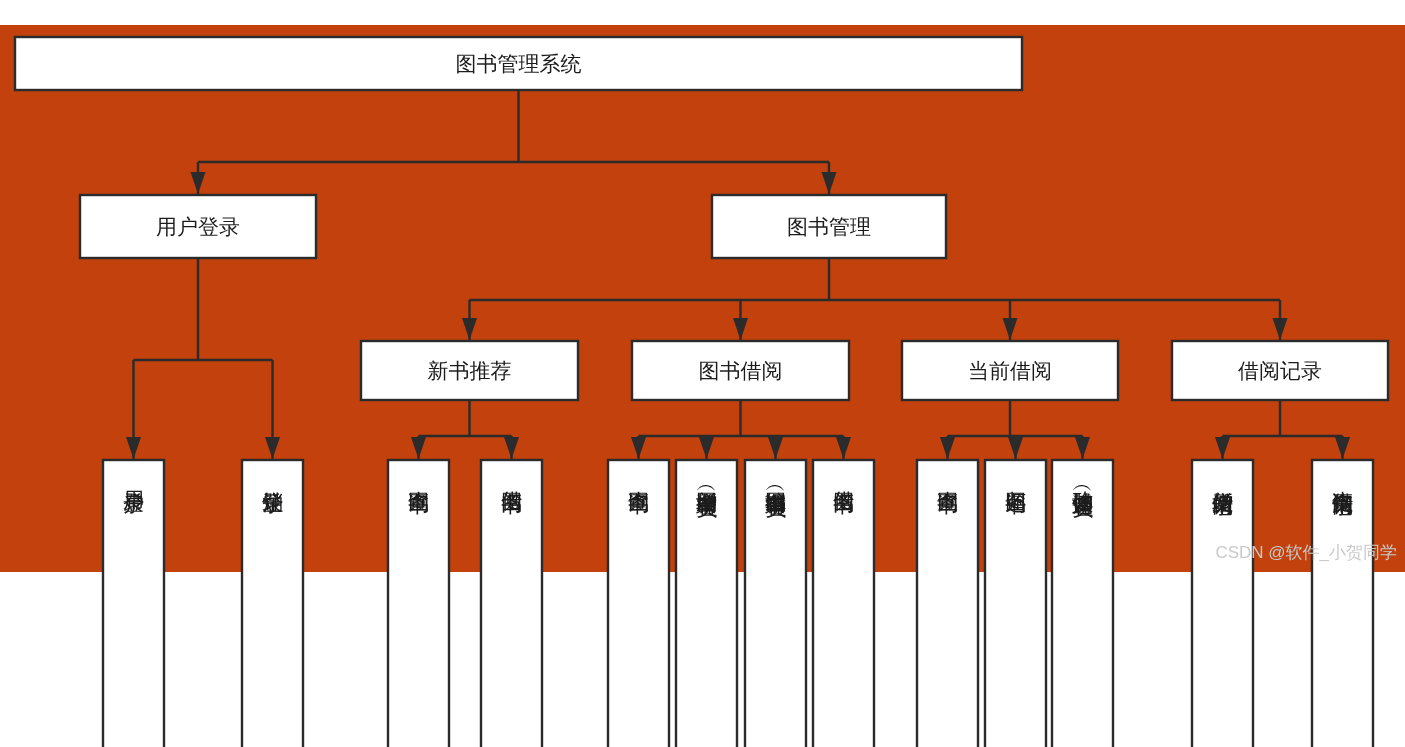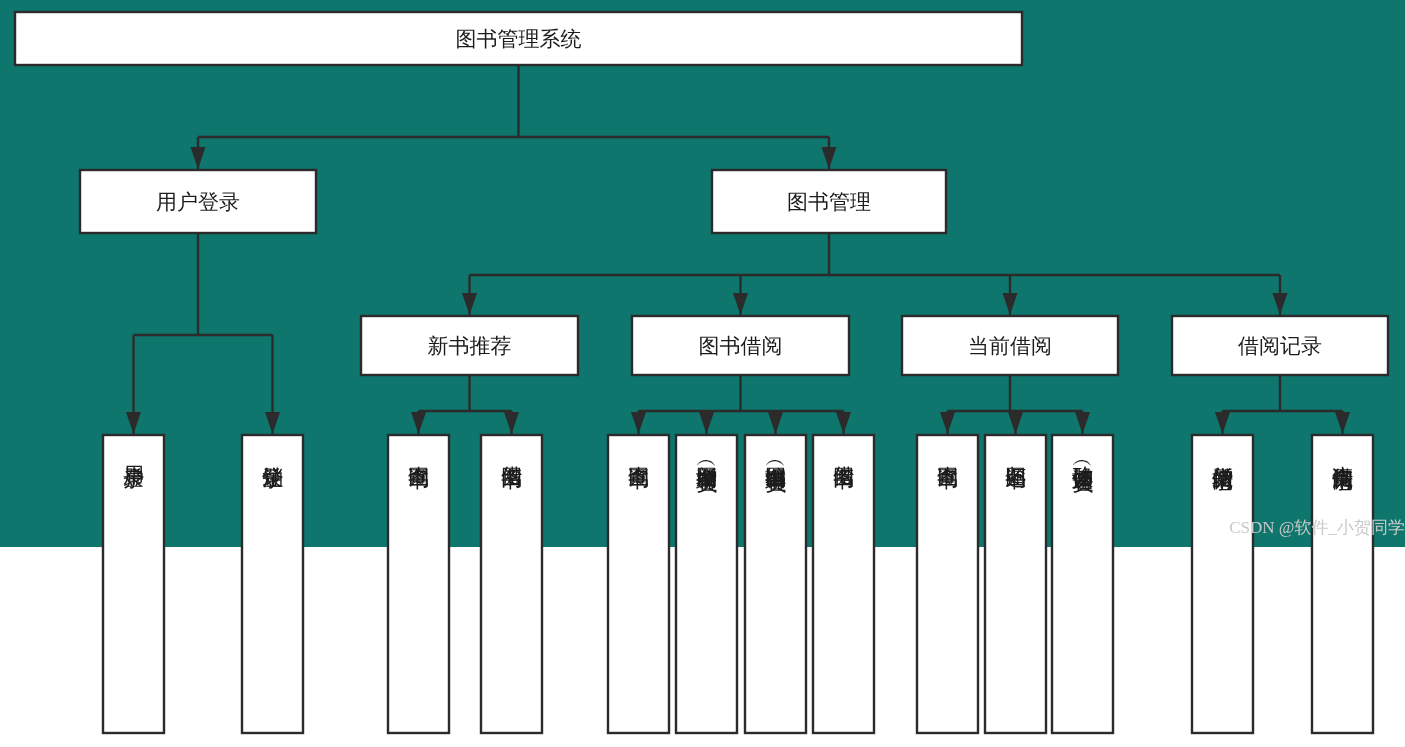--- a/index.html
+++ b/index.html
@@ -10,21 +10,22 @@
   body {
     width: 1405px;
     height: 747px;
     font-family: "DejaVu Sans", "Liberation Sans", sans-serif;
     overflow: hidden;
   }
   #diagram-root {
     position: relative;
     width: 1405px;
     height: 547px;
-    background: #0f766e;
+    background: #c2410c;
+    margin-top: 25px;
   }
   svg#flow-svg {
     position: absolute;
     left: 0;
     top: 0;
     width: 1405px;
     height: 747px;
   }
   .node-box {
     fill: #ffffff;
@@ -55,23 +56,23 @@
     font-size: 21px;
     line-height: 1.06;
     color: #1c1c1c;
     letter-spacing: 1px;
     white-space: nowrap;
     text-align: center;
     pointer-events: none;
   }
   .watermark {
     position: absolute;
-    right: 0;
+    right: 8px;
     bottom: 8px;
-    font-family: Liberation Serif, serif;
+    font-family: Liberation Sans, sans-serif;
     font-size: 17px;
     color: #c9c9c9;
     white-space: nowrap;
   }
 </style>
 </head>
 <body>
 
 <div id="diagram-root">
 

